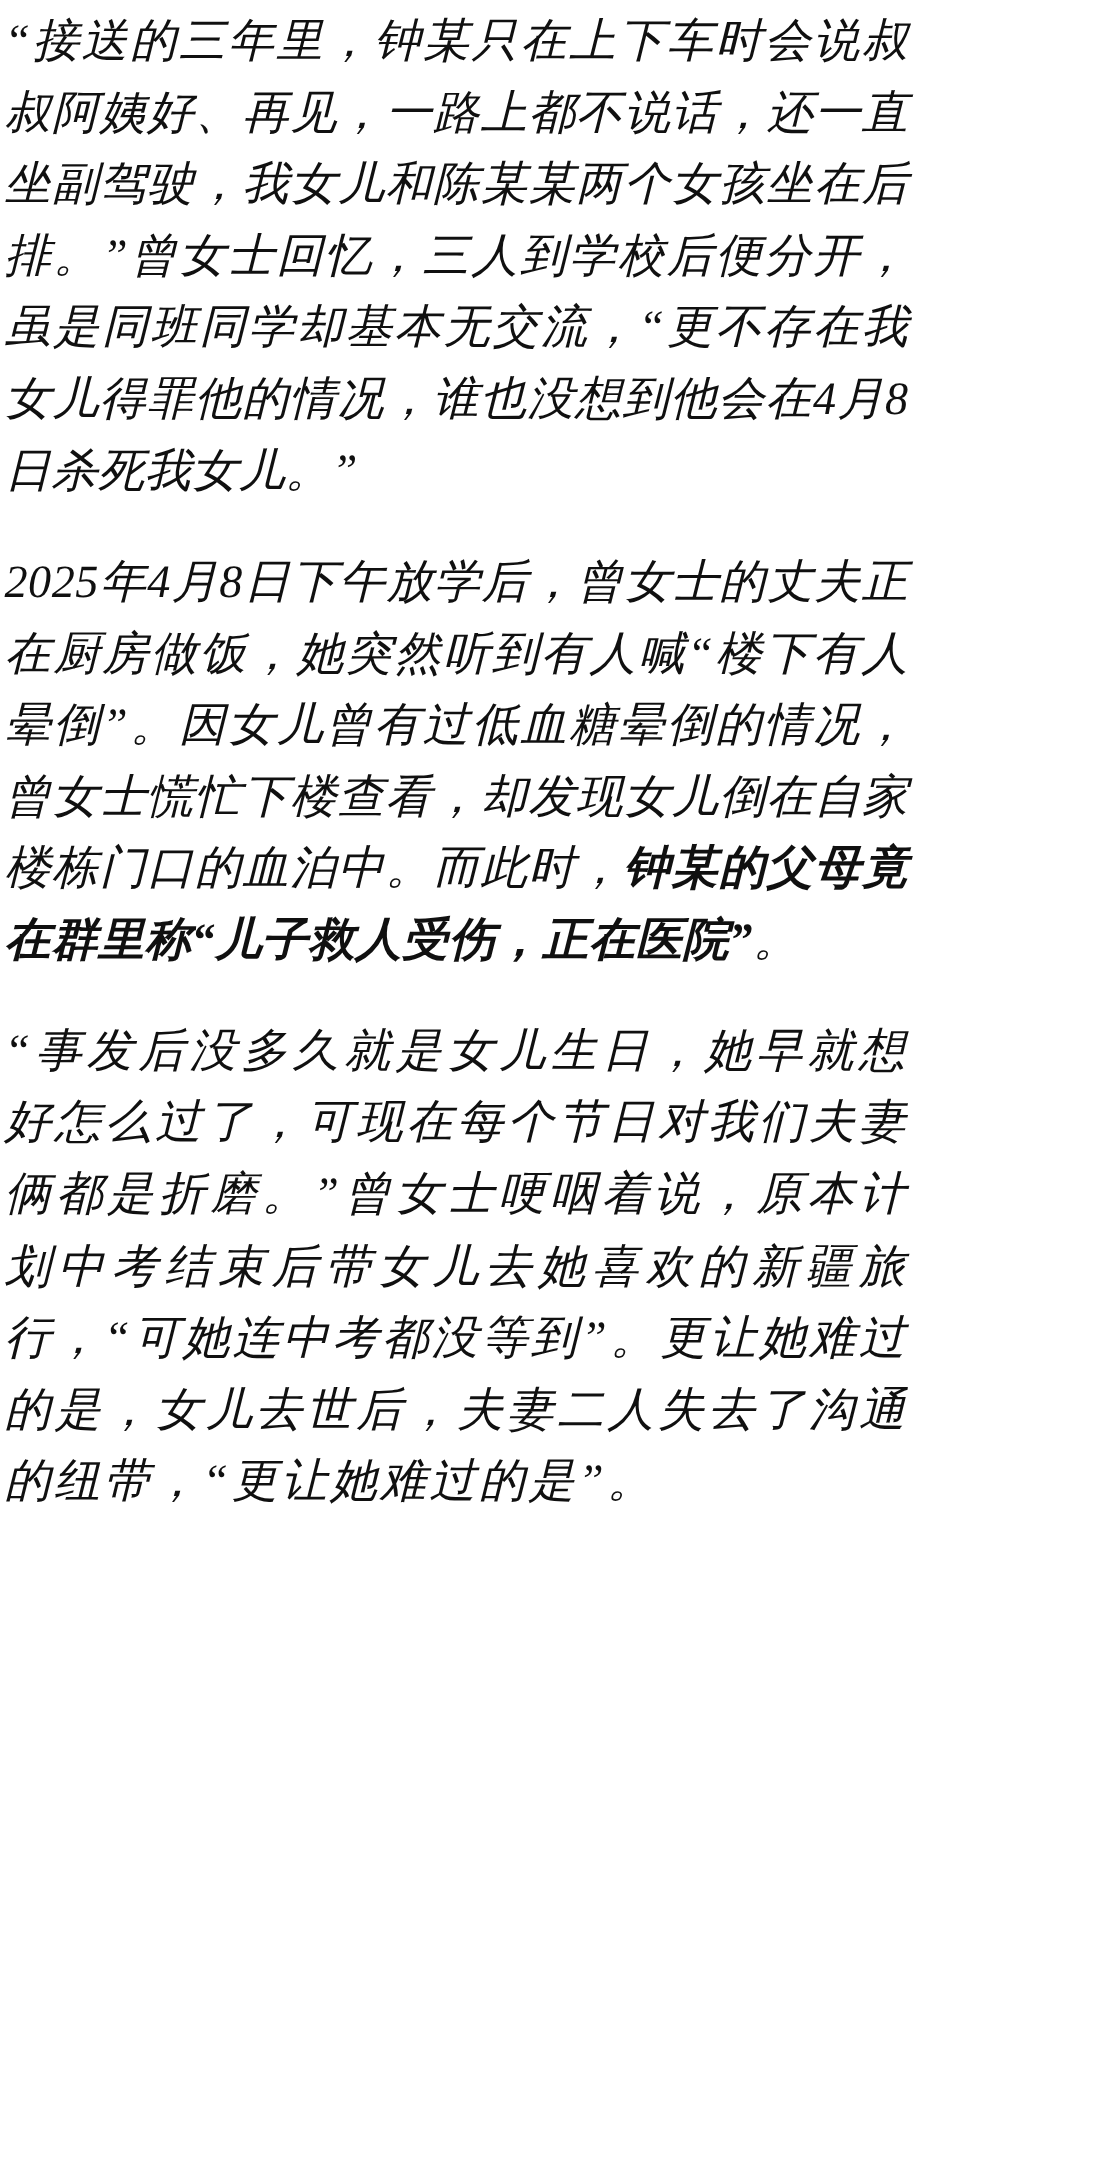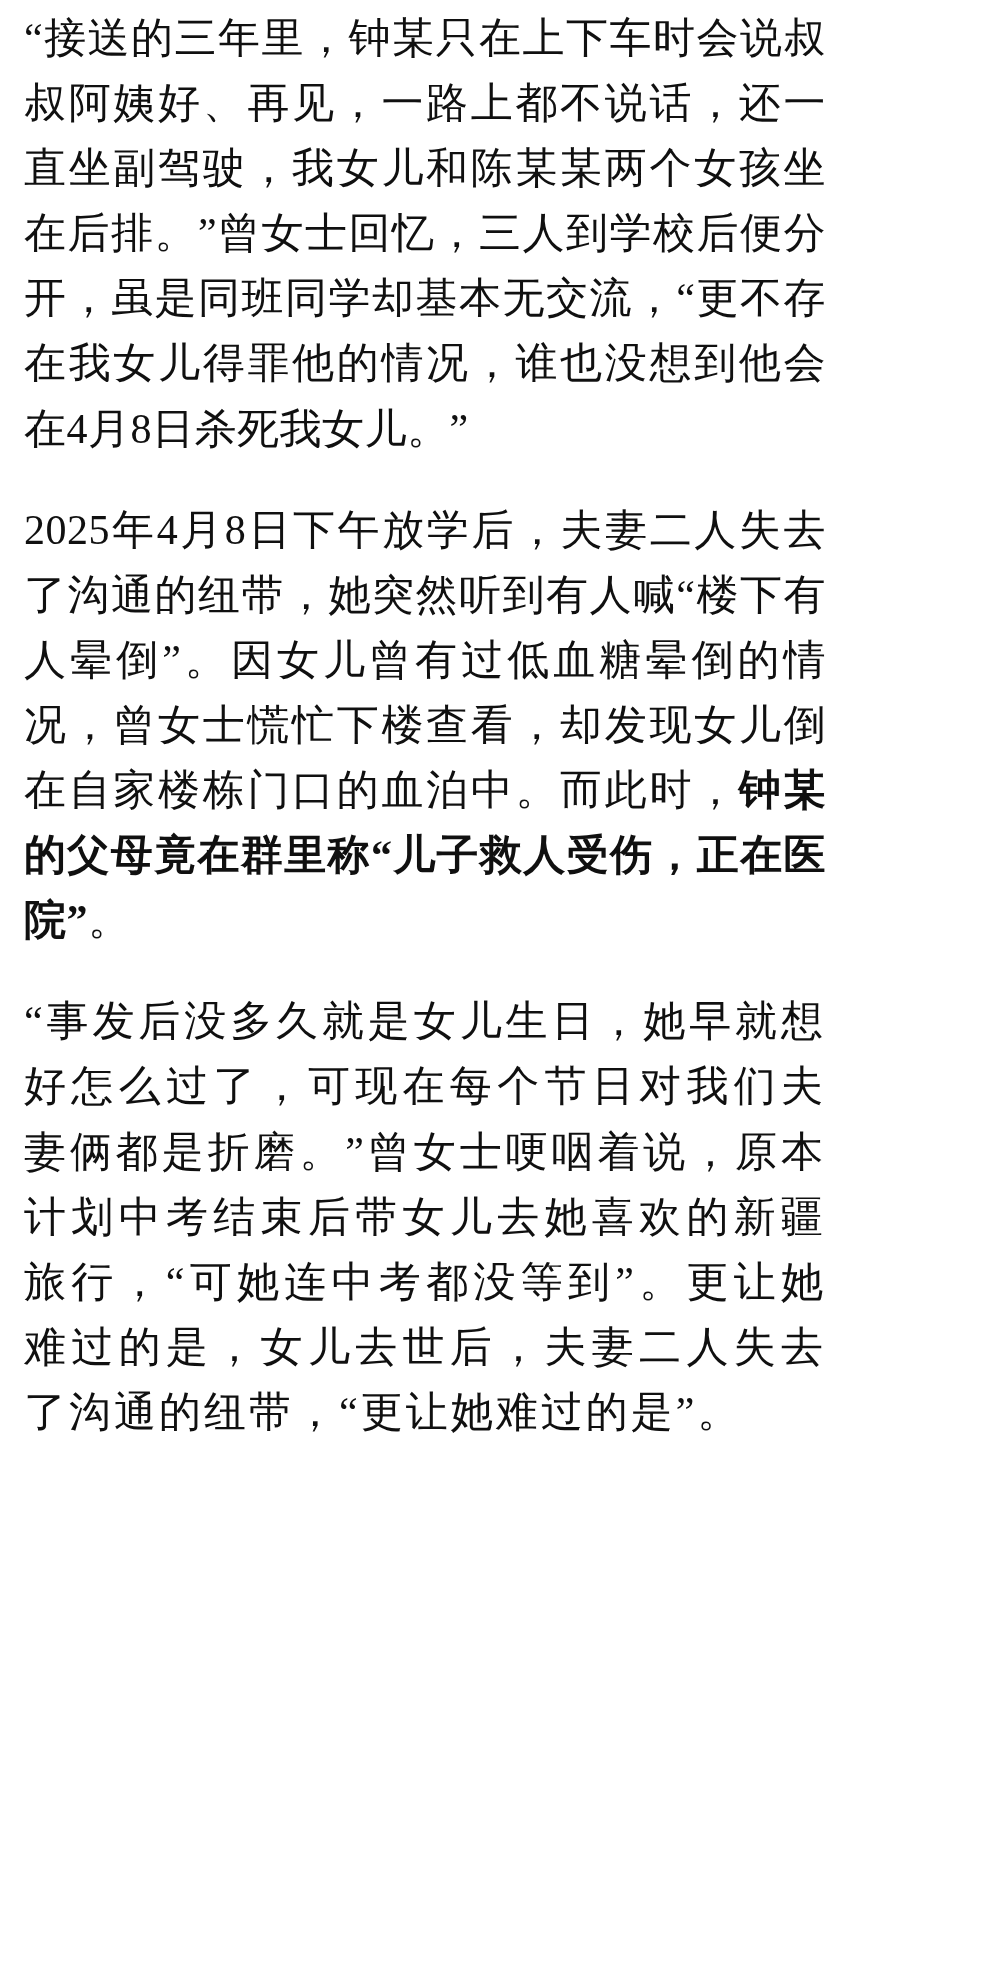--- a/index.html
+++ b/index.html
@@ -10,22 +10,23 @@
   body {
     width: 1000px;
     min-height: 1982px;
     font-family: "Liberation Serif", "DejaVu Serif", serif;
     color: #101010;
   }
   .page {
     width: 840px;
     min-height: 1982px;
     box-sizing: border-box;
-    padding: 6px 14px 20px 24px;
+    padding: 6px 14px 20px 4px;
     background: #ffffff;
+    font-style: italic;
   }
   .para {
     font-size: 42px;
     line-height: 1.55;
     text-align: justify;
     text-justify: inter-ideograph;
     letter-spacing: 0.5px;
     margin: 0 0 10px 0;
     word-break: break-all;
   }
@@ -41,19 +42,19 @@
 </style>
 </head>
 <body>
 
 <div class="page">
 
   <p class="para">“接送的三年里，钟某只在上下车时会说叔叔阿姨好、再见，一路上都不说话，还一直坐副驾驶，我女儿和陈某某两个女孩坐在后排。”曾女士回忆，三人到学校后便分开，虽是同班同学却基本无交流，“更不存在我女儿得罪他的情况，谁也没想到他会在4月8日杀死我女儿。”</p>
 
   <div class="block-gap"></div>
 
-  <p class="para"><span>2025年4月8日下午放学后，夫妻二人失去了沟通的纽带，她突然听到有人喊“楼下有人晕倒”。因女儿曾有过低血糖晕倒的情况，曾女士慌忙下楼查看，却发现女儿倒在自家楼栋门口的血泊中。而此时，</span><span class="bold-run">钟某的父母竟在群里称“儿子救人受伤，正在医院”</span><span>。</span></p>
+  <p class="para"><span>2025年4月8日下午放学后，曾女士的丈夫正在厨房做饭，她突然听到有人喊“楼下有人晕倒”。因女儿曾有过低血糖晕倒的情况，曾女士慌忙下楼查看，却发现女儿倒在自家楼栋门口的血泊中。而此时，</span><span class="bold-run">钟某的父母竟在群里称“儿子救人受伤，正在医院”</span><span>。</span></p>
 
   <div class="block-gap"></div>
 
   <p class="para loose">“事发后没多久就是女儿生日，她早就想好怎么过了，可现在每个节日对我们夫妻俩都是折磨。”曾女士哽咽着说，原本计划中考结束后带女儿去她喜欢的新疆旅行，“可她连中考都没等到”。更让她难过的是，女儿去世后，夫妻二人失去了沟通的纽带，“更让她难过的是”。</p>
 
 </div>
 
 </body></html>

